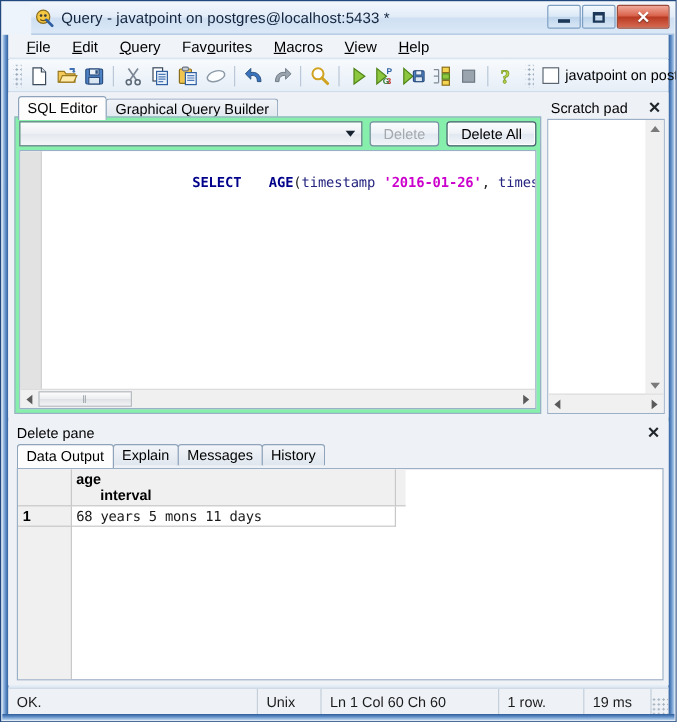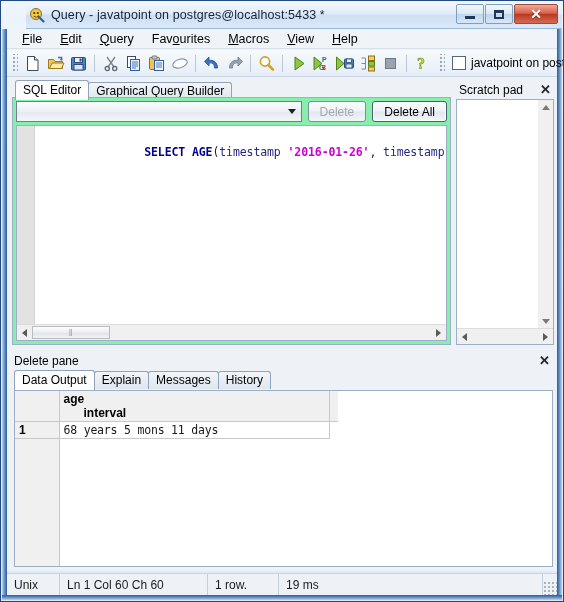--- a/index.html
+++ b/index.html
@@ -286,21 +286,21 @@
     padding: 4px 0 0 0;
     overflow: hidden;
   }
   .sql-line {
     font-family: "DejaVu Sans Mono", monospace;
     font-size: 11.5px;
     line-height: 15px;
     white-space: pre;
     letter-spacing: -0.1px;
   }
-  .kw   { color: #00008b; font-weight: 600; }
+  .kw   { color: #00008b; font-weight: 600; margin-left: 16px; }
   .ident{ color: #262680; }
   .str  { color: #cc00cc; font-weight: 600; }
   .punc { color: #222; }
 
   
   .sb-h {
     position: absolute;
     left: 0; right: 0; bottom: 0;
     height: 15px;
     background: #f0f0f0;
@@ -393,21 +393,21 @@
   .outpane-x {
     margin-left: auto;
     font-size: 13px;
     font-weight: bold;
     color: #21262c;
     padding: 0 4px;
     line-height: 1;
   }
   .out-tabs {
     display: flex;
-    align-items: center;
+    align-items: flex-start;
     height: 20px;
     padding-left: 7px;
     box-sizing: border-box;
   }
   .grid-wrap {
     position: absolute;
     left: 7px; right: 4px; top: 39px; bottom: 4px;
     box-sizing: border-box;
     border: 1px solid #9bb0c6;
     background: #fff;
@@ -776,20 +776,21 @@
               <td style="border:none;background:#fff"></td>
             </tr>
           </tbody>
         </table>
       </div>
     </div>
 
   </div>
 
   <div class="statusbar">
+    <div class="sb-cell" style="width:208px">OK.</div>
     <div class="sb-cell" style="width:53px">Unix</div>
     <div class="sb-cell" style="width:148px">Ln 1 Col 60 Ch 60</div>
     <div class="sb-cell" style="width:71px">1 row.</div>
     <div class="sb-cell" style="flex:1 1 auto">19 ms</div>
     <div class="sb-grip"></div>
   </div>
 
 </div>
 
 </body></html>

